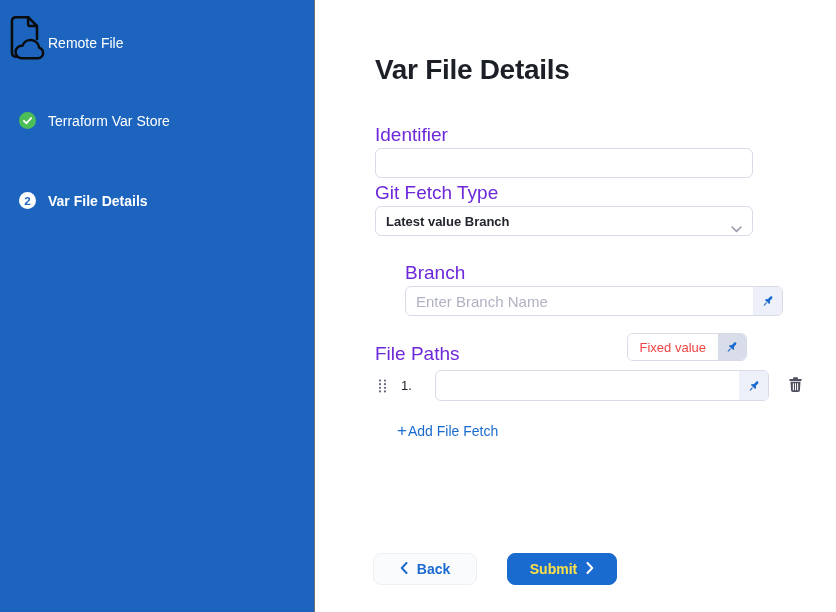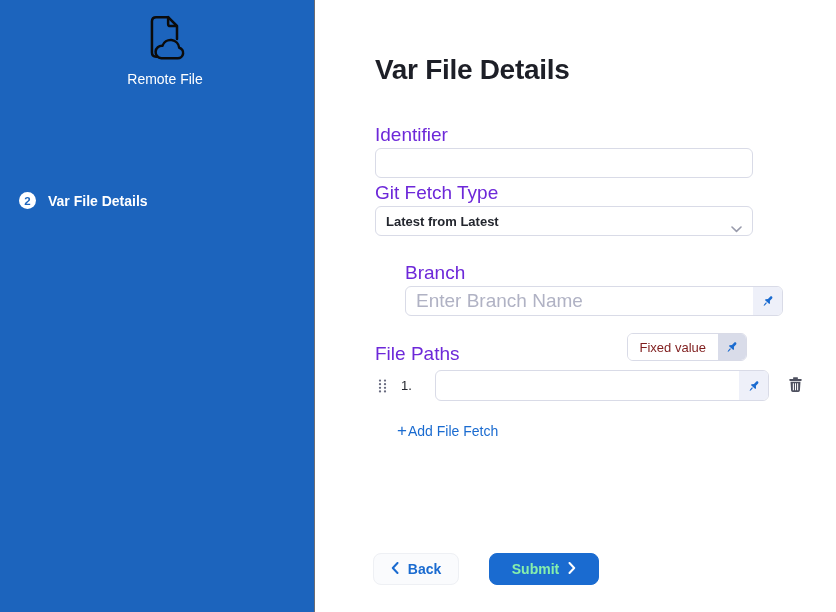--- a/index.html
+++ b/index.html
@@ -2,22 +2,22 @@
 <html><head>
 <meta charset="utf-8">
 <style>
   * { margin:0; padding:0; box-sizing:border-box; }
   body { background:#fff; font-family:"Liberation Sans", sans-serif; }
   .screen { position:relative; width:836px; height:612px; background:#ffffff; overflow:hidden; }
 
   
   .sidebar { position:absolute; left:0; top:0; width:315px; height:612px;
              background:#1c64bd; border-right:1px solid #6b6c74; }
-  .sidebar-icon-block { position:absolute; top:14px; left:8px; width:100%;
-             display:flex; flex-direction:column; align-items:center; }
+  .sidebar-icon-block { position:absolute; top:14px; left:2px; width:100%;
+             display:flex; flex-direction:row; align-items:center; }
   .sidebar-icon-block svg { display:block; }
   .sidebar-icon-label { margin-top:9px; color:#ffffff; font-size:14px; }
 
   .step { position:absolute; left:19px; display:flex; align-items:center; gap:12px; }
   .step-1 { top:112px; }
   .step-2 { top:192px; }
   .step-label { color:#ffffff; font-size:14px; }
   .step-2 .step-label { font-weight:700; }
   .check-circle { width:17px; height:17px; flex:0 0 17px; }
   .num-circle { width:17px; height:17px; flex:0 0 17px; border-radius:50%;
@@ -30,21 +30,21 @@
                 color:#1d1f27; letter-spacing:-0.3px; }
 
   .grp { position:absolute; left:59px; width:378px; }
   .grp-identifier { top:127px; }
   .grp-git { top:185px; }
   .grp-branch { top:265px;margin-left:30px; }
   .field-label { display:block; font-size:19px; line-height:15px; color:#6d28d9;
                  font-weight:500; margin-bottom:6px; }
 
   .text-input { width:100%; height:30px; border:1px solid #d9dbe7; border-radius:6px;
-                background:#fff; font-size:19px; color:#23262e; padding:0 10px;
+                background:#fff; font-size:15px; color:#23262e; padding:0 10px;
                 font-family:"Liberation Sans", sans-serif; outline:none; }
   .text-input::placeholder { color:#b0b2c4; }
 
   .select-box { position:relative; width:100%; height:30px; border:1px solid #d9dbe7;
                 border-radius:6px; background:#fff; display:flex; align-items:center;
                 padding:0 28px 0 10px; cursor:pointer; }
   .select-value { font-size:13px; font-weight:600; color:#23262e; }
   .select-caret { position:absolute; right:10px; top:12px; }
 
   .input-wrap { position:relative; width:100%; height:30px; }
@@ -53,21 +53,21 @@
              background:#eef0f9; border-radius:0 5px 5px 0; display:flex;
              align-items:center; justify-content:center; cursor:pointer; }
 
   
   .file-paths-header { position:absolute; left:59px; top:333px; width:378px; height:28px;
              display:flex; align-items:flex-end; justify-content:space-between; }
   .multitype-btn { display:flex; align-items:stretch; height:28px; border:1px solid #d9dbe7;
              border-radius:6px; overflow:hidden; background:#fff; cursor:pointer;
              margin-right:6px; }
   .multitype-label { display:flex; align-items:center; padding:0 12px; font-size:13px;
-             color:#7f1d1d; background:#fff; }
+             color:#ef4444; background:#fff; }
   .multitype-pin { width:28px; display:flex; align-items:center; justify-content:center;
              background:#d9dce9; }
 
   .path-row { position:absolute; left:62px; top:370px; display:flex; align-items:center; }
   .drag-handle { width:9px; height:14px; margin-right:14px; cursor:grab; display:flex; }
   .row-index { width:16px; font-size:13px; color:#23262e; margin-right:18px; }
   .path-input-wrap { width:334px; height:31px; margin-right:17px; position:relative; }
   .path-input-wrap .text-input { height:31px; }
   .path-input-wrap .pin-cap { height:29px; }
   .trash-btn { width:18px; height:18px; border:none; background:transparent; padding:0;
@@ -76,62 +76,71 @@
   .add-link { position:absolute; left:81px; top:423px; display:flex; align-items:center;
              color:#1a6bd0; font-size:14px; font-weight:500; cursor:pointer;
              background:none; border:none; font-family:"Liberation Sans", sans-serif; }
   .add-plus { font-size:17px; font-weight:400; margin-right:1px; line-height:14px; }
 
   
   .footer { position:absolute; left:57px; top:553px; display:flex; gap:30px; }
   .btn { display:flex; align-items:center; justify-content:center; gap:9px; height:32px;
          border-radius:8px; font-size:14px; font-weight:600; cursor:pointer;
          font-family:"Liberation Sans", sans-serif; }
-  .btn-back { width:86px; background:#fafbfd; border:1px solid #eef0f4; color:#1a6bd0; }
-  .btn-submit { width:110px; background:#1a6bd0; border:1px solid #1a6bd0; color:#86efac;text-align:center; }
+  .btn-back { width:104px; background:#fafbfd; border:1px solid #eef0f4; color:#1a6bd0; }
+  .btn-submit { width:110px; background:#1a6bd0; border:1px solid #1a6bd0; color:#fde047;text-align:center; }
 </style>
 </head>
 <body>
 
 <div class="screen">
 
   <div class="sidebar">
 
     <div class="sidebar-icon-block">
       <span>
         <svg width="46" height="48" viewBox="0 0 44 46">
           <path d="M25 3 H13.5 Q9.5 3 9.5 7 V37 Q9.5 41 13.5 41 H16" fill="none" stroke="#0b0b0b" stroke-width="2.4" stroke-linecap="round"></path>
           <path d="M25 3 L33.5 11.5 V24" fill="none" stroke="#0b0b0b" stroke-width="2.4" stroke-linecap="round" stroke-linejoin="round"></path>
           <path d="M25 3 V9.5 Q25 11.5 27 11.5 H33.5" fill="none" stroke="#0b0b0b" stroke-width="2.4" stroke-linejoin="round"></path>
           <path d="M18.5 42.5 h15.5 a5.2 5.2 0 0 0 1.6 -10.2 a8.3 8.3 0 0 0 -16.1 -1.8 a5.7 5.7 0 0 0 -1 12 Z" fill="#1c64bd" stroke="#0b0b0b" stroke-width="2.4" stroke-linejoin="round"></path>
         </svg>
       </span>
       <div class="sidebar-icon-label">Remote File</div>
     </div>
 
+    <div class="step step-1">
+      <span class="check-circle">
+        <svg width="17" height="17" viewBox="0 0 16 16">
+          <circle cx="8" cy="8" r="8" fill="#4cbe58"></circle>
+          <path d="M4.6 8.3 L7 10.6 L11.4 5.7" fill="none" stroke="#ffffff" stroke-width="1.7" stroke-linecap="round" stroke-linejoin="round"></path>
+        </svg>
+      </span>
+      <span class="step-label">Terraform Var Store</span>
+    </div>
 
     <div class="step step-2">
       <span class="num-circle">2</span>
       <span class="step-label">Var File Details</span>
     </div>
   </div>
 
   <div class="main">
 
     <h1 class="page-title">Var File Details</h1>
 
     <div class="grp grp-identifier">
       <label class="field-label">Identifier</label>
       <input class="text-input" type="text" value="" style="">
     </div>
 
     <div class="grp grp-git">
       <label class="field-label">Git Fetch Type</label>
       <div class="select-box">
-        <span class="select-value">Latest from Latest</span>
+        <span class="select-value">Latest value Branch</span>
         <span class="select-caret">
           <svg width="11" height="7" viewBox="0 0 11 7">
             <path d="M1 1 L5.5 5.3 L10 1" fill="none" stroke="#989aab" stroke-width="1.6" stroke-linecap="round" stroke-linejoin="round"></path>
           </svg>
         </span>
       </div>
     </div>
 
     <div class="grp grp-branch">
       <label class="field-label">Branch</label>

